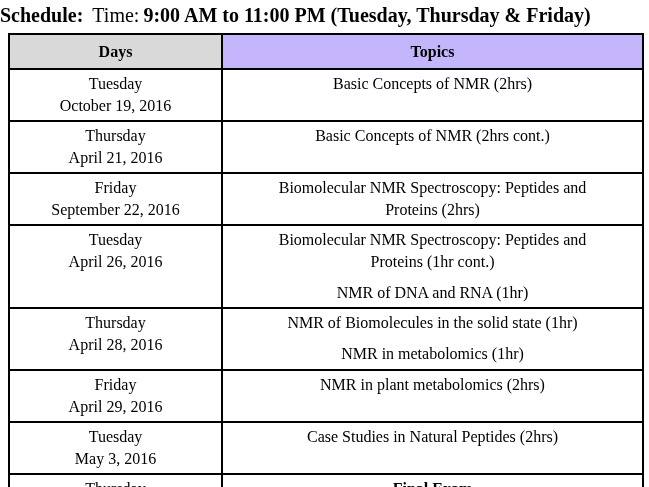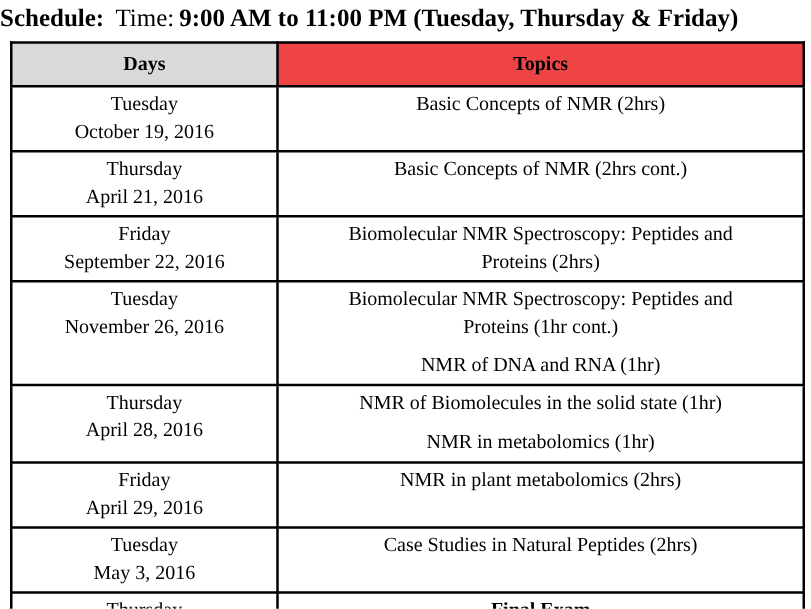--- a/index.html
+++ b/index.html
@@ -88,21 +88,21 @@
 </div>
 
 <table class="schedule">
   <colgroup>
     <col class="col-days">
     <col class="col-topics">
   </colgroup>
   <thead>
     <tr>
       <th style="background-color: rgb(217, 217, 217);">Days</th>
-      <th style="background-color: #ef4444;">Topics</th>
+      <th style="background-color: #c4b5fd;">Topics</th>
     </tr>
   </thead>
   <tbody>
     <tr>
       <td class="day">
         <span class="day-line">Tuesday</span>
         <span class="date-line">October 19, 2016</span>
       </td>
       <td class="topic">
         <span class="topic-line">Basic Concepts of NMR (2hrs)</span>
@@ -123,21 +123,21 @@
         <span class="date-line">September 22, 2016</span>
       </td>
       <td class="topic">
         <span class="topic-line">Biomolecular NMR Spectroscopy: Peptides and</span>
         <span class="topic-line">Proteins (2hrs)</span>
       </td>
     </tr>
     <tr>
       <td class="day">
         <span class="day-line">Tuesday</span>
-        <span class="date-line">November 26, 2016</span>
+        <span class="date-line">April 26, 2016</span>
       </td>
       <td class="topic">
         <span class="topic-line">Biomolecular NMR Spectroscopy: Peptides and</span>
         <span class="topic-line">Proteins (1hr cont.)</span>
         <span class="topic-line spacer"></span>
         <span class="topic-line">NMR of DNA and RNA (1hr)</span>
       </td>
     </tr>
     <tr>
       <td class="day">

